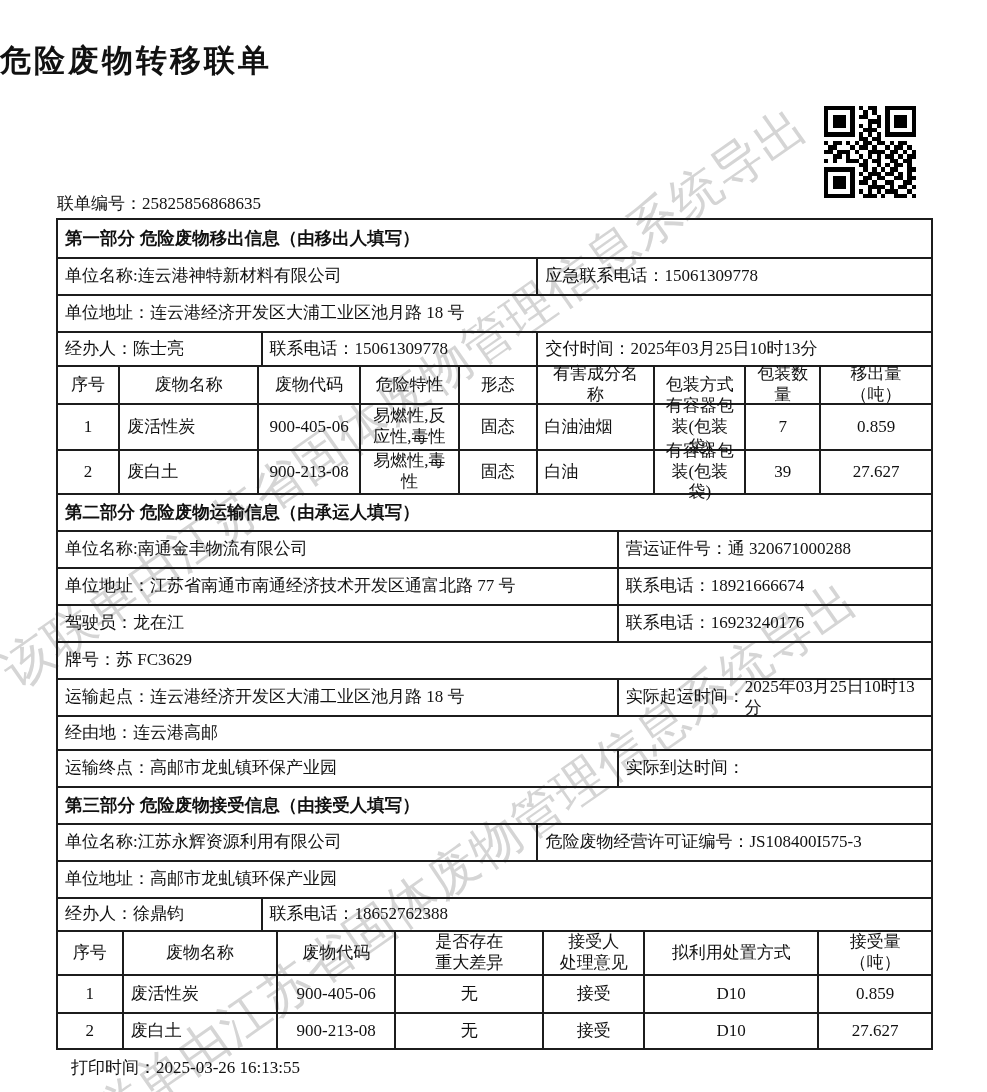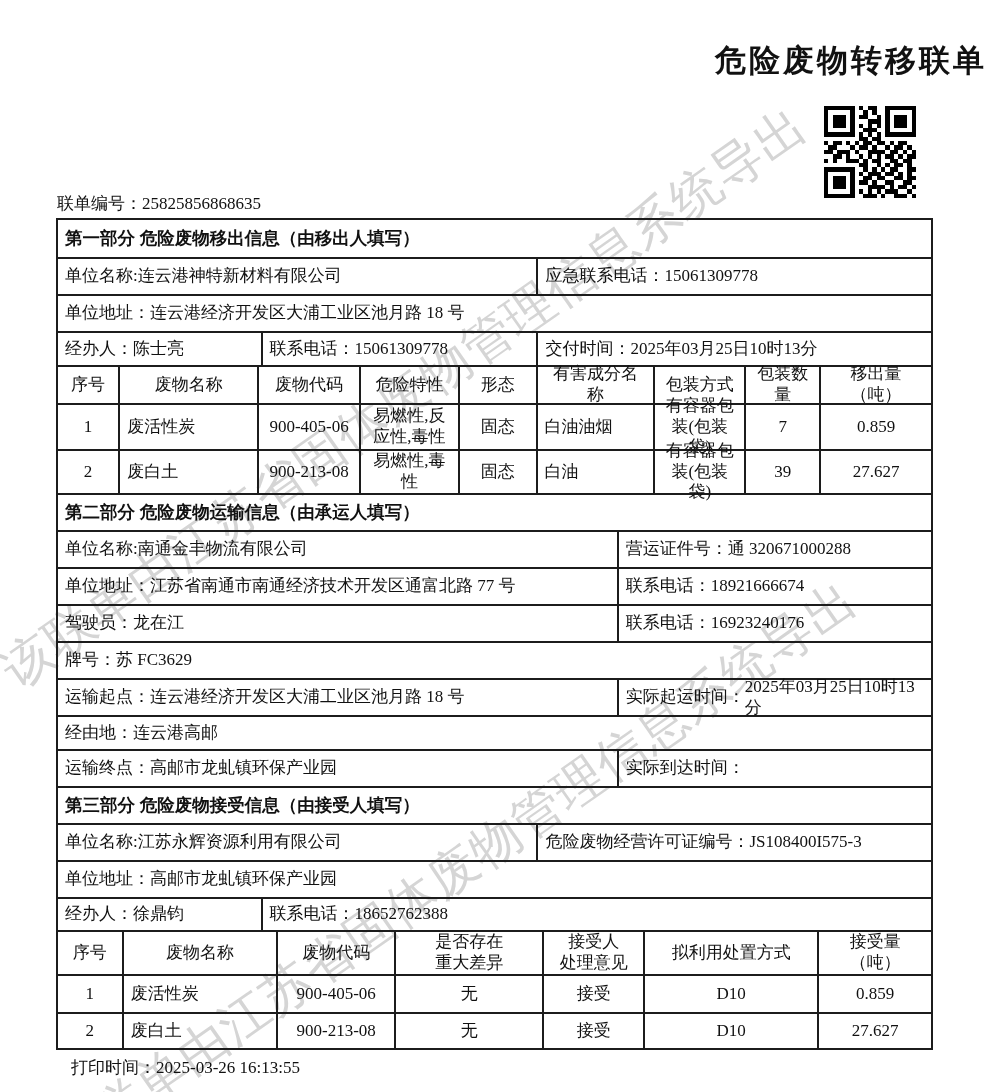--- a/index.html
+++ b/index.html
@@ -5,21 +5,21 @@
   html,body{margin:0;padding:0;background:#ffffff;}
   body{width:987px;height:1092px;position:relative;overflow:hidden;
        font-family:"Liberation Serif","DejaVu Serif",serif;color:#111;}
   
   .wm{position:absolute;z-index:0;white-space:nowrap;color:#d5d5d5;
       font-size:50px;letter-spacing:1px;transform-origin:0 0;
       font-family:"Liberation Sans","DejaVu Sans",sans-serif;}
   .wm1{left:-12px;top:648px;transform:rotate(-35deg);}
   .wm2{left:38px;top:1122px;transform:rotate(-35deg);}
   
-  .title{position:absolute;z-index:1;top:40px;left:0;width:100%;text-align:right;
+  .title{position:absolute;z-index:1;top:40px;left:0;width:100%;text-align:left;
          font-size:31px;font-weight:bold;letter-spacing:3px;}
   #qr{position:absolute;z-index:1;left:824px;top:106px;width:92px;height:92px;
       display:grid;grid-template-columns:repeat(21,1fr);grid-auto-rows:1fr;}
   .qm{width:100%;height:100%;}
   .qm.on{background:#000;}
   .manifest-no{position:absolute;z-index:1;left:57px;top:192px;font-size:17px;}
   .footer{position:absolute;z-index:1;left:71px;top:1056px;font-size:17px;}
   
   .doc{position:absolute;z-index:1;left:56px;top:218px;width:877px;
        border:2px solid #1c1c1c;box-sizing:border-box;background:transparent;}

